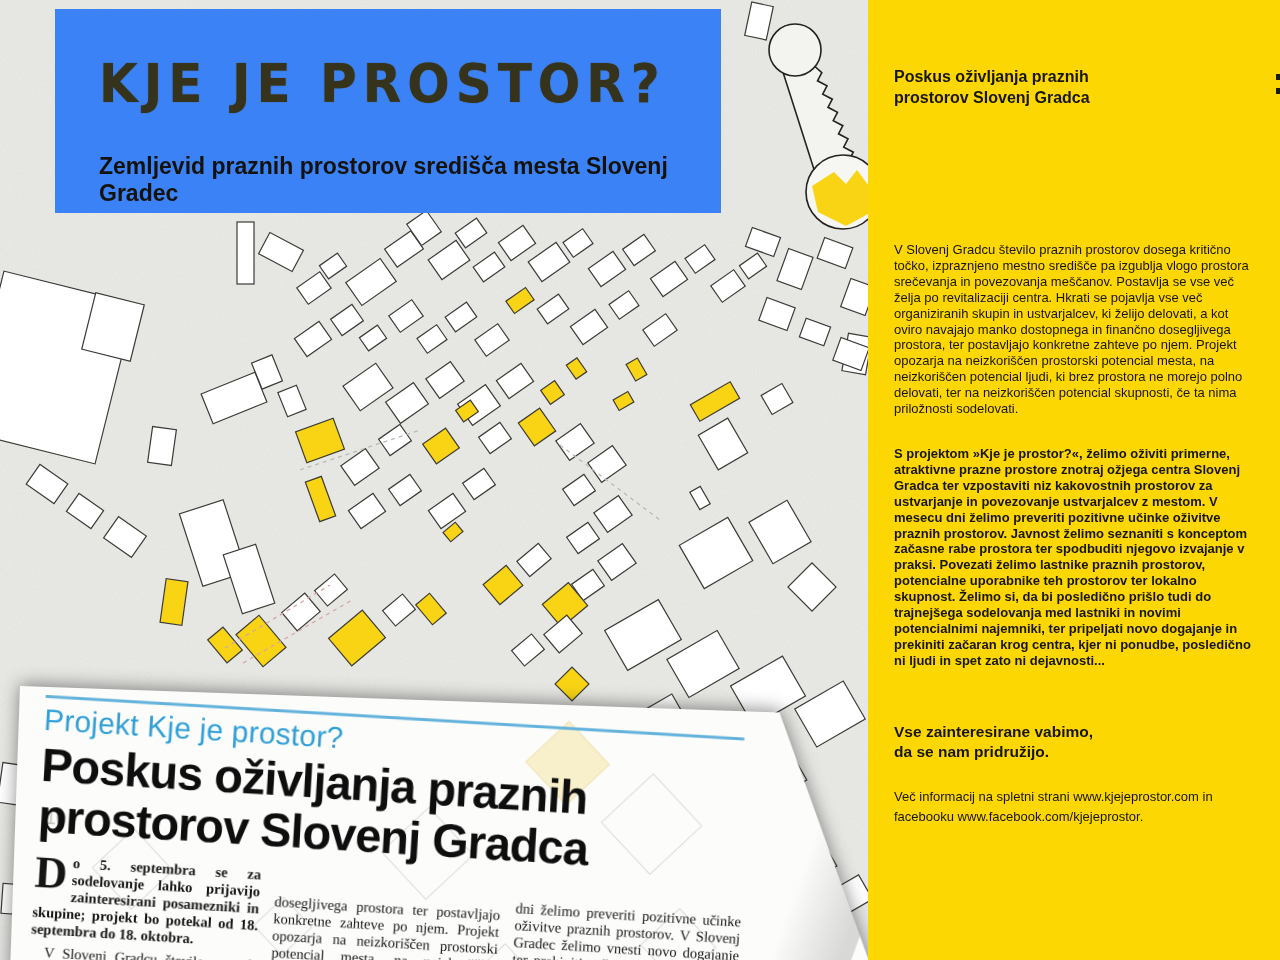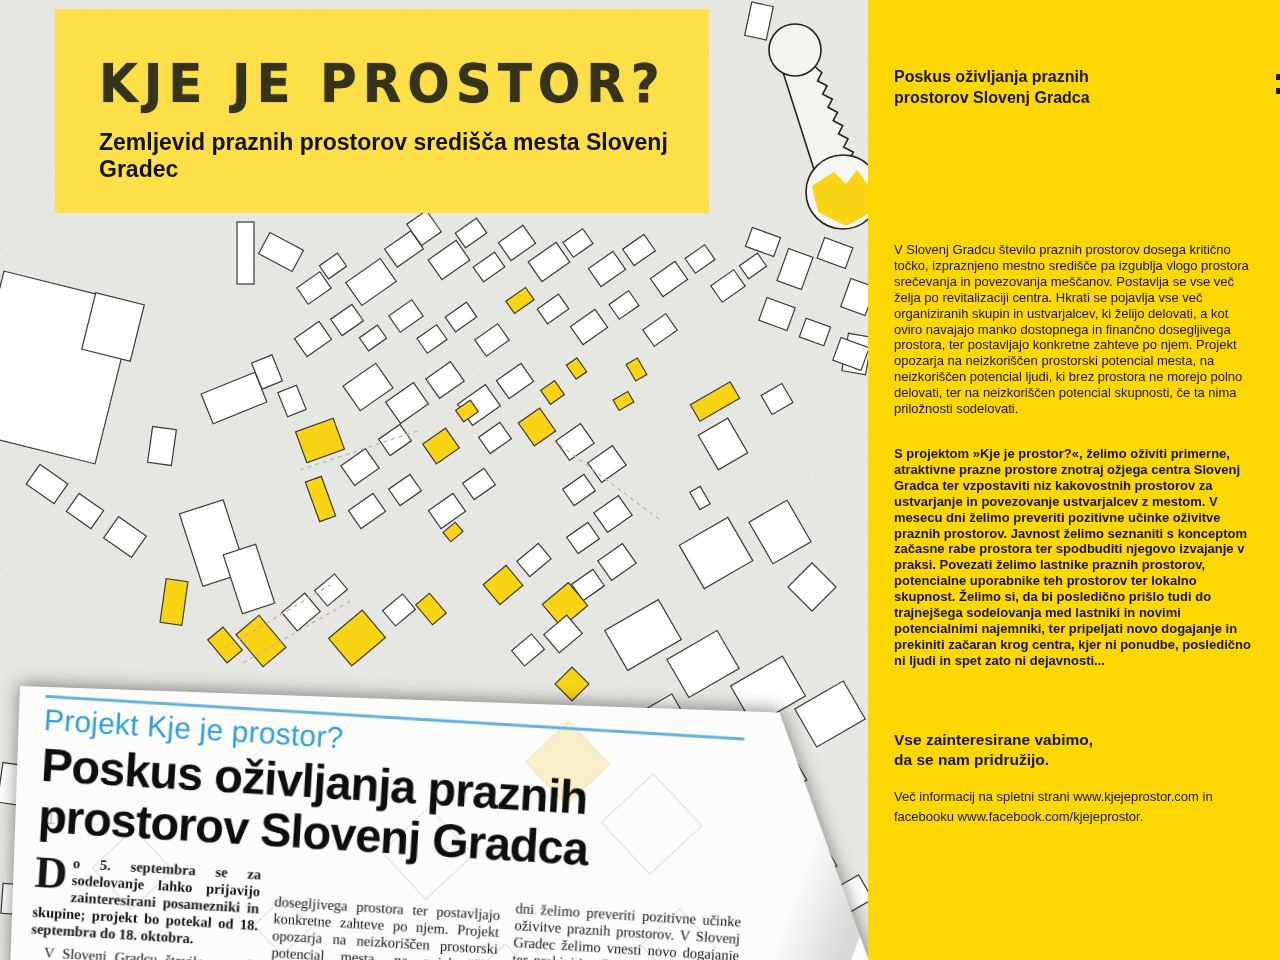--- a/index.html
+++ b/index.html
@@ -3,35 +3,35 @@
 <meta charset="utf-8">
 <style>
   html,body{margin:0;padding:0;background:#777;}
   #stage{position:relative;width:1280px;height:960px;overflow:hidden;background:#ebebe8;
          font-family:"Liberation Sans",sans-serif;}
 
   
   #map{position:absolute;left:0;top:0;width:868px;height:960px;z-index:1;}
 
   
-  .banner{position:absolute;left:55px;top:9px;width:654px;height:204px;background:#fde047;z-index:3;}
+  .banner{position:absolute;left:55px;top:9px;width:654px;height:204px;background:#3b82f6;z-index:3;padding-left:12px;}
   .banner-title{position:absolute;left:44px;top:46px;font-family:"DejaVu Sans",sans-serif;
     font-size:50px;font-weight:900;letter-spacing:6px;color:#35331c;transform:scaleY(1.08);
     text-shadow:0 0 1px #4a4728;}
-  .banner-sub{position:absolute;left:44px;top:120px;font-size:23px;font-weight:700;color:#14120c;}
+  .banner-sub{position:absolute;left:44px;top:144px;font-size:23px;font-weight:700;color:#14120c;}
 
   
   .sidebar{position:absolute;left:868px;top:0;width:412px;height:960px;background:#FDD701;z-index:6;}
   .sb{position:absolute;left:26px;color:#171512;}
   .sb-head{top:66px;width:310px;font-size:16px;line-height:21px;font-weight:700;}
   .sb-dates{top:126px;font-size:34px;line-height:43px;font-weight:700;letter-spacing:.5px;}
   .sb-p{width:362px;font-size:13px;line-height:15.9px;font-weight:500;}
   .sb-p1{top:242px;}
   .sb-p2{top:446px;font-weight:bold;}
-  .sb-invite{top:722px;width:340px;font-size:15.5px;line-height:20px;font-weight:700;margin-top:8px;}
+  .sb-invite{top:722px;width:340px;font-size:15.5px;line-height:20px;font-weight:700;}
   .sb-info{top:787px;width:356px;font-size:13px;line-height:20px;font-weight:500;}
   .edge-tick{position:absolute;right:0;width:4px;height:6px;background:#1a1a1a;}
 
   
   .clip-wrap{position:absolute;left:20px;top:686px;width:884px;height:420px;z-index:5;
     transform:rotate(2deg);transform-origin:0 0;filter:drop-shadow(0 -2px 9px rgba(0,0,0,.45));}
   .clip-paper{position:relative;width:100%;height:100%;background:#fcfcfa;
     clip-path:polygon(0 0,760px 0,100% 310px,100% 100%,0 100%);}
   .diamond{position:absolute;border:1px solid #dcdcd5;transform:rotate(45deg);}
   .diamond.pale{background:#f8efcb;border-color:#eee4b8;}

